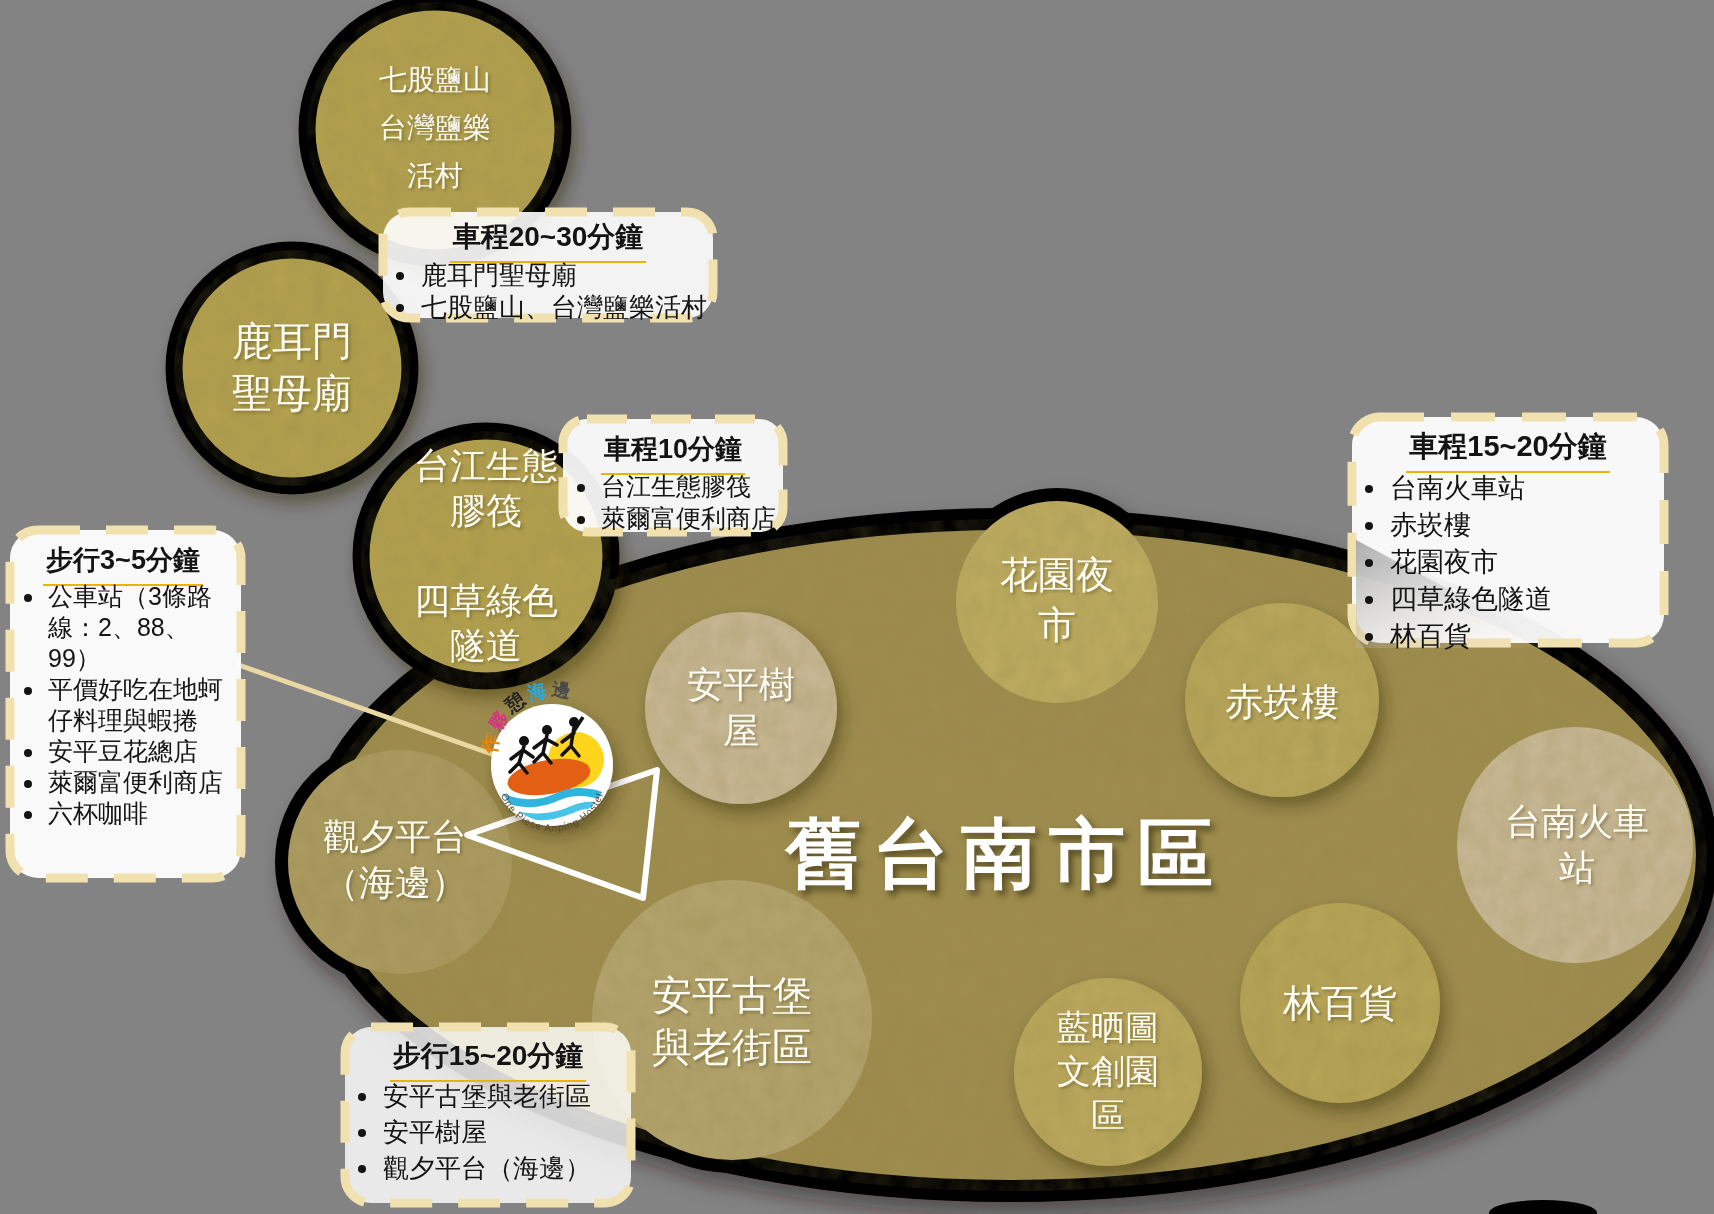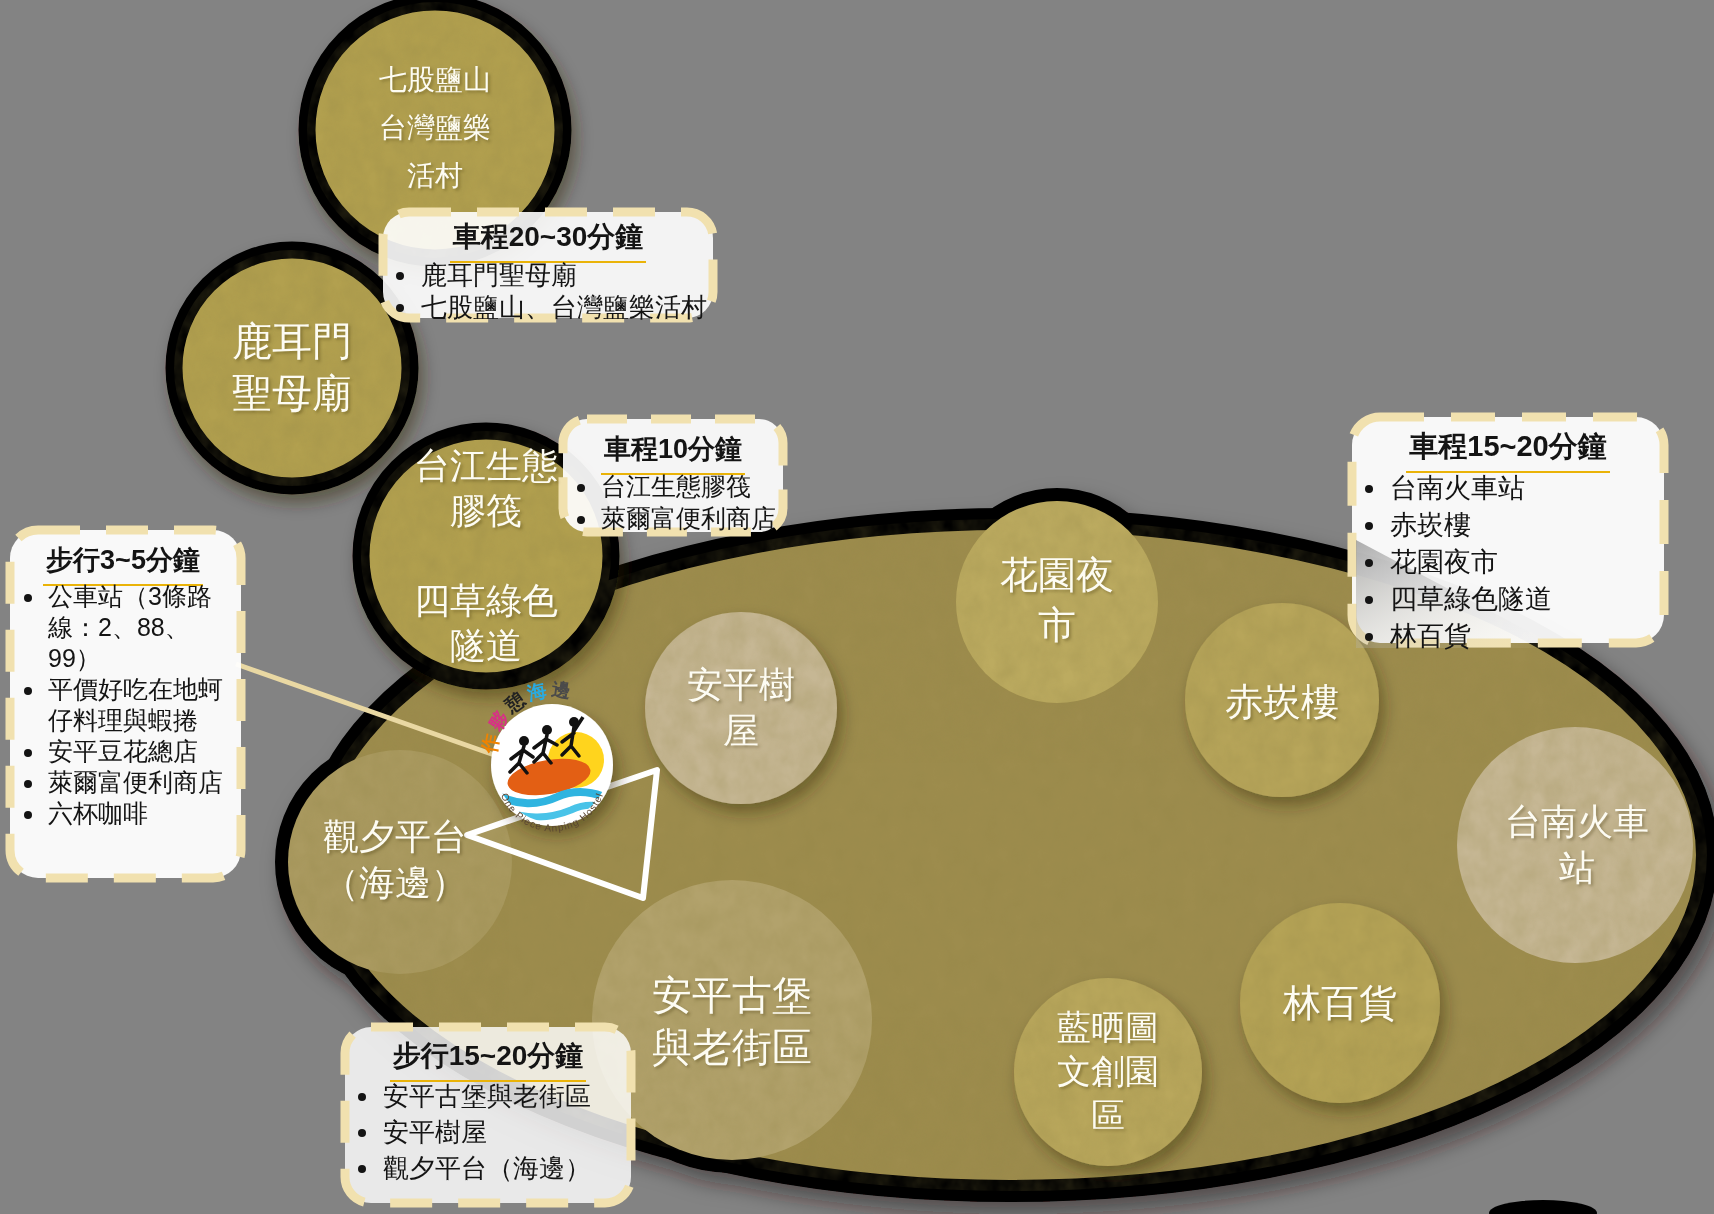--- a/index.html
+++ b/index.html
@@ -184,20 +184,21 @@
 </div>
 <div class="clabel" style="left:732px;top:1022px;font-size:40px;line-height:52px;">
   <span>安平古堡</span>
   <span>與老街區</span>
 </div>
 <div class="clabel" style="left:395px;top:860px;font-size:36px;line-height:46px;text-align:right;">
   <span>觀夕平台</span>
   <span>（海邊）</span>
 </div>
 
+<div class="big-title" style="left:1005px;top:855px;">舊台南市區</div>
 
 <div class="co co1" style="left:383px;top:214px;width:330px;">
   <div class="co-title"><span>車程20~30分鐘</span></div>
   <ul>
     <li>鹿耳門聖母廟</li>
     <li>七股鹽山、台灣鹽樂活村</li>
   </ul>
 </div>
 <div class="co co2" style="left:563px;top:428px;width:220px;">
   <div class="co-title"><span>車程10分鐘</span></div>

